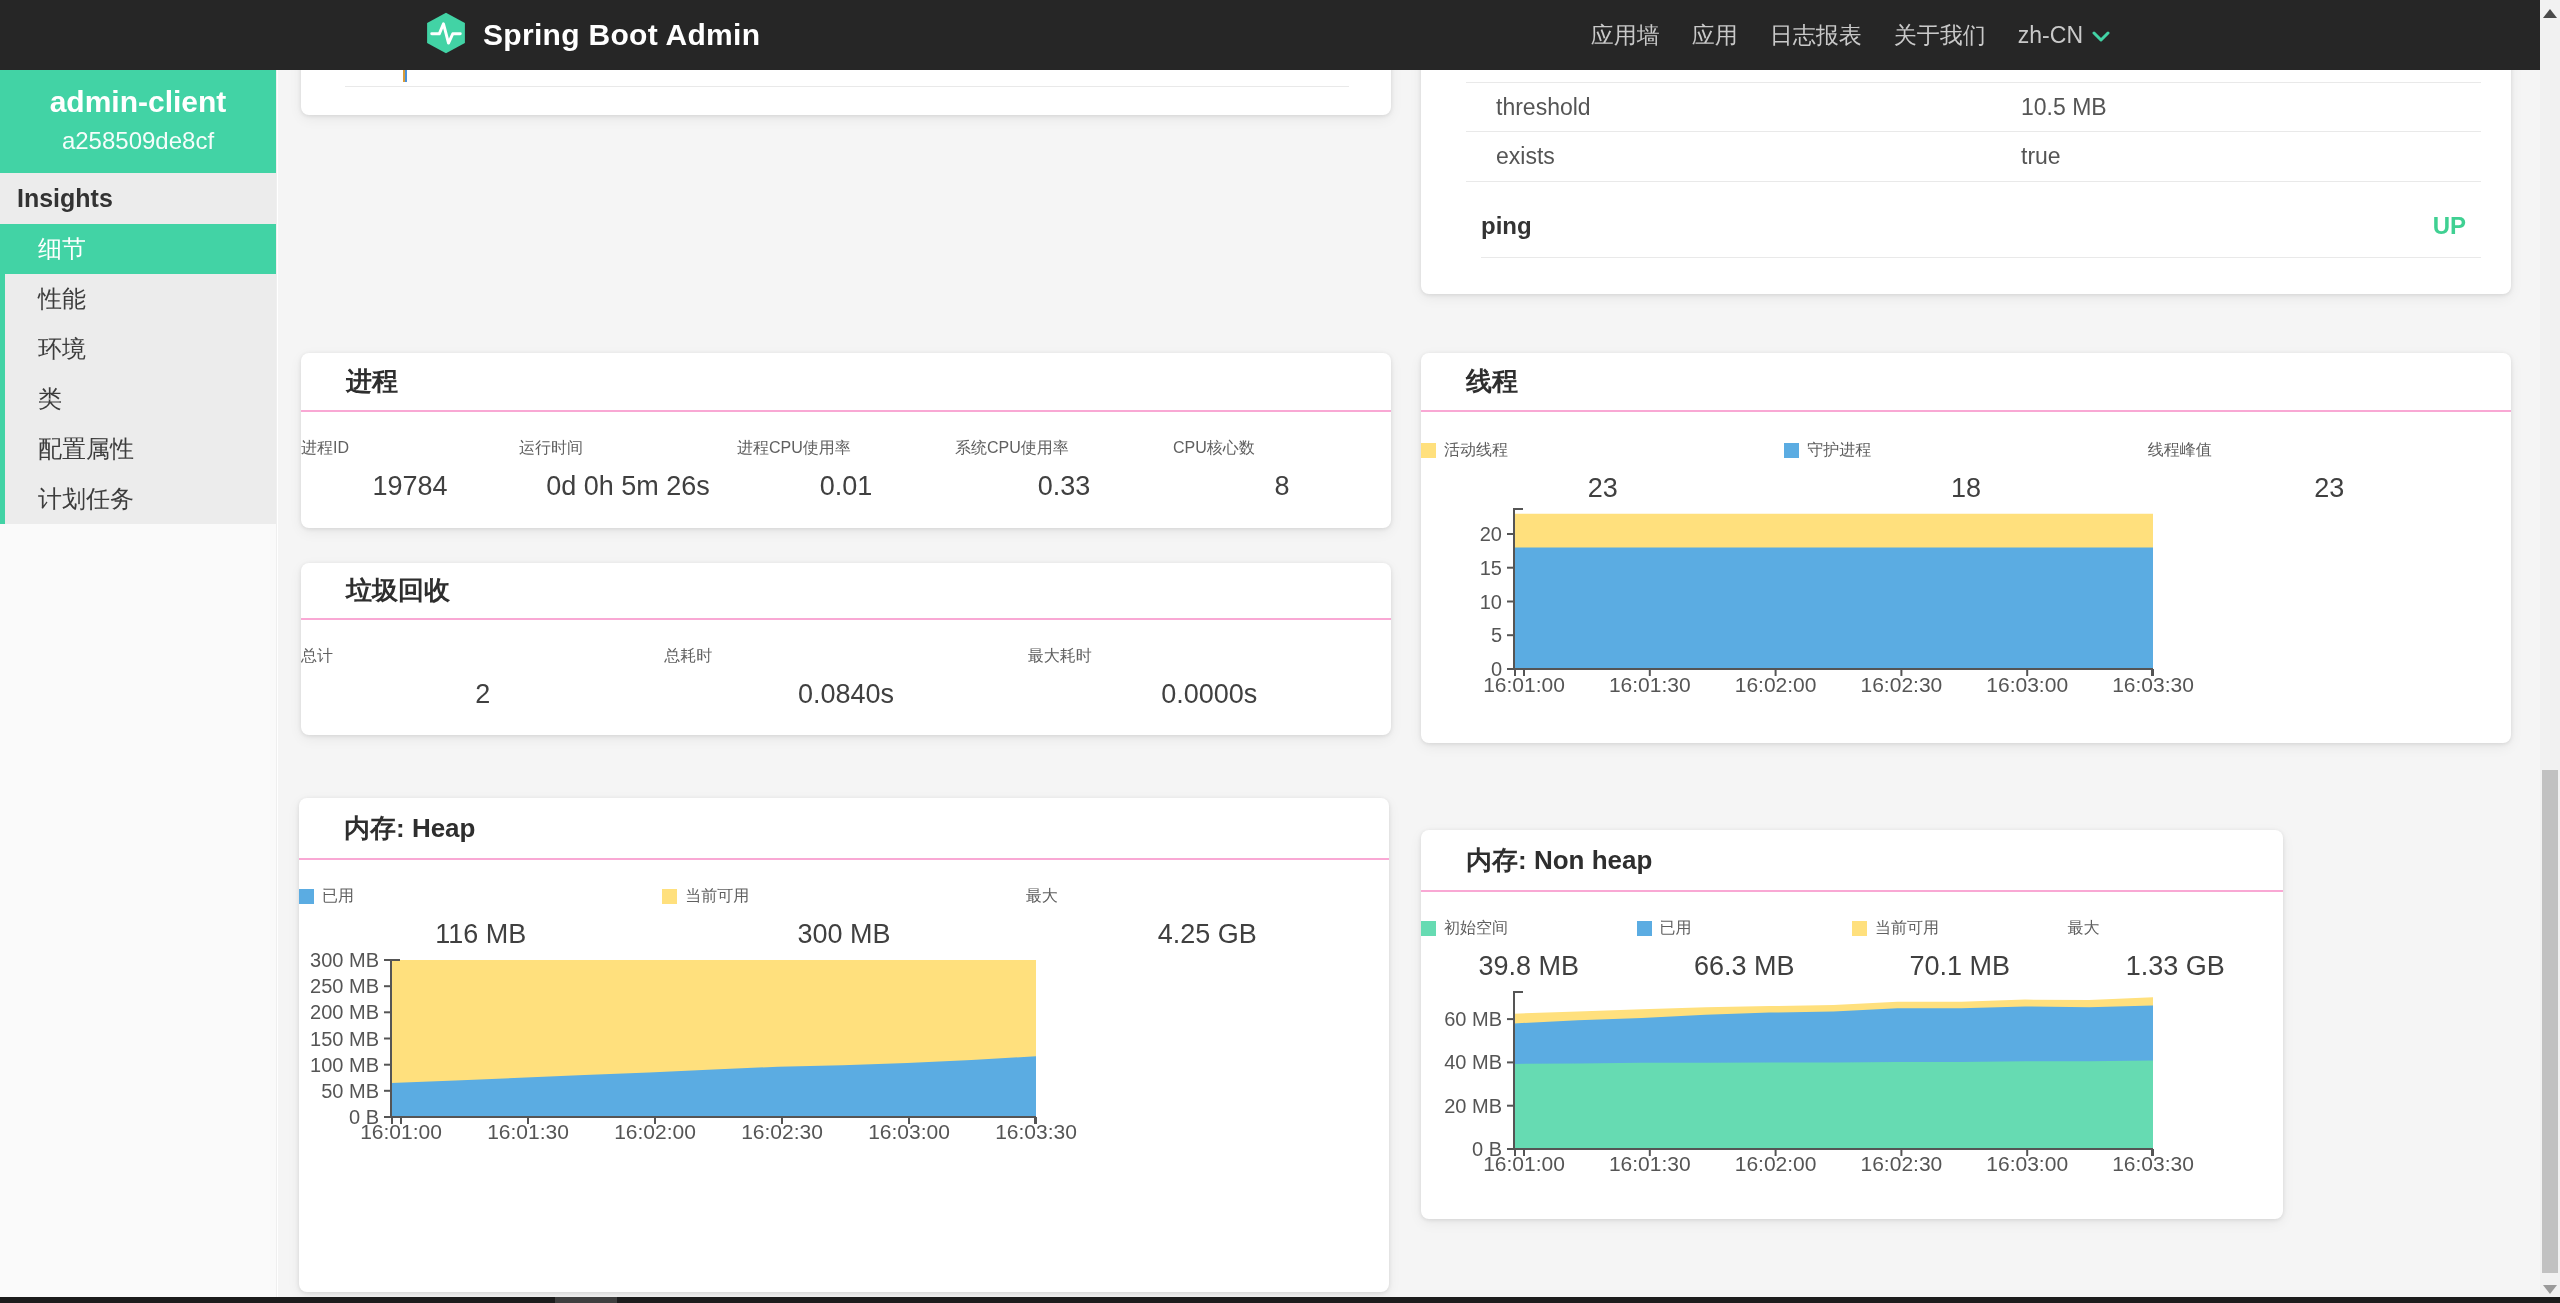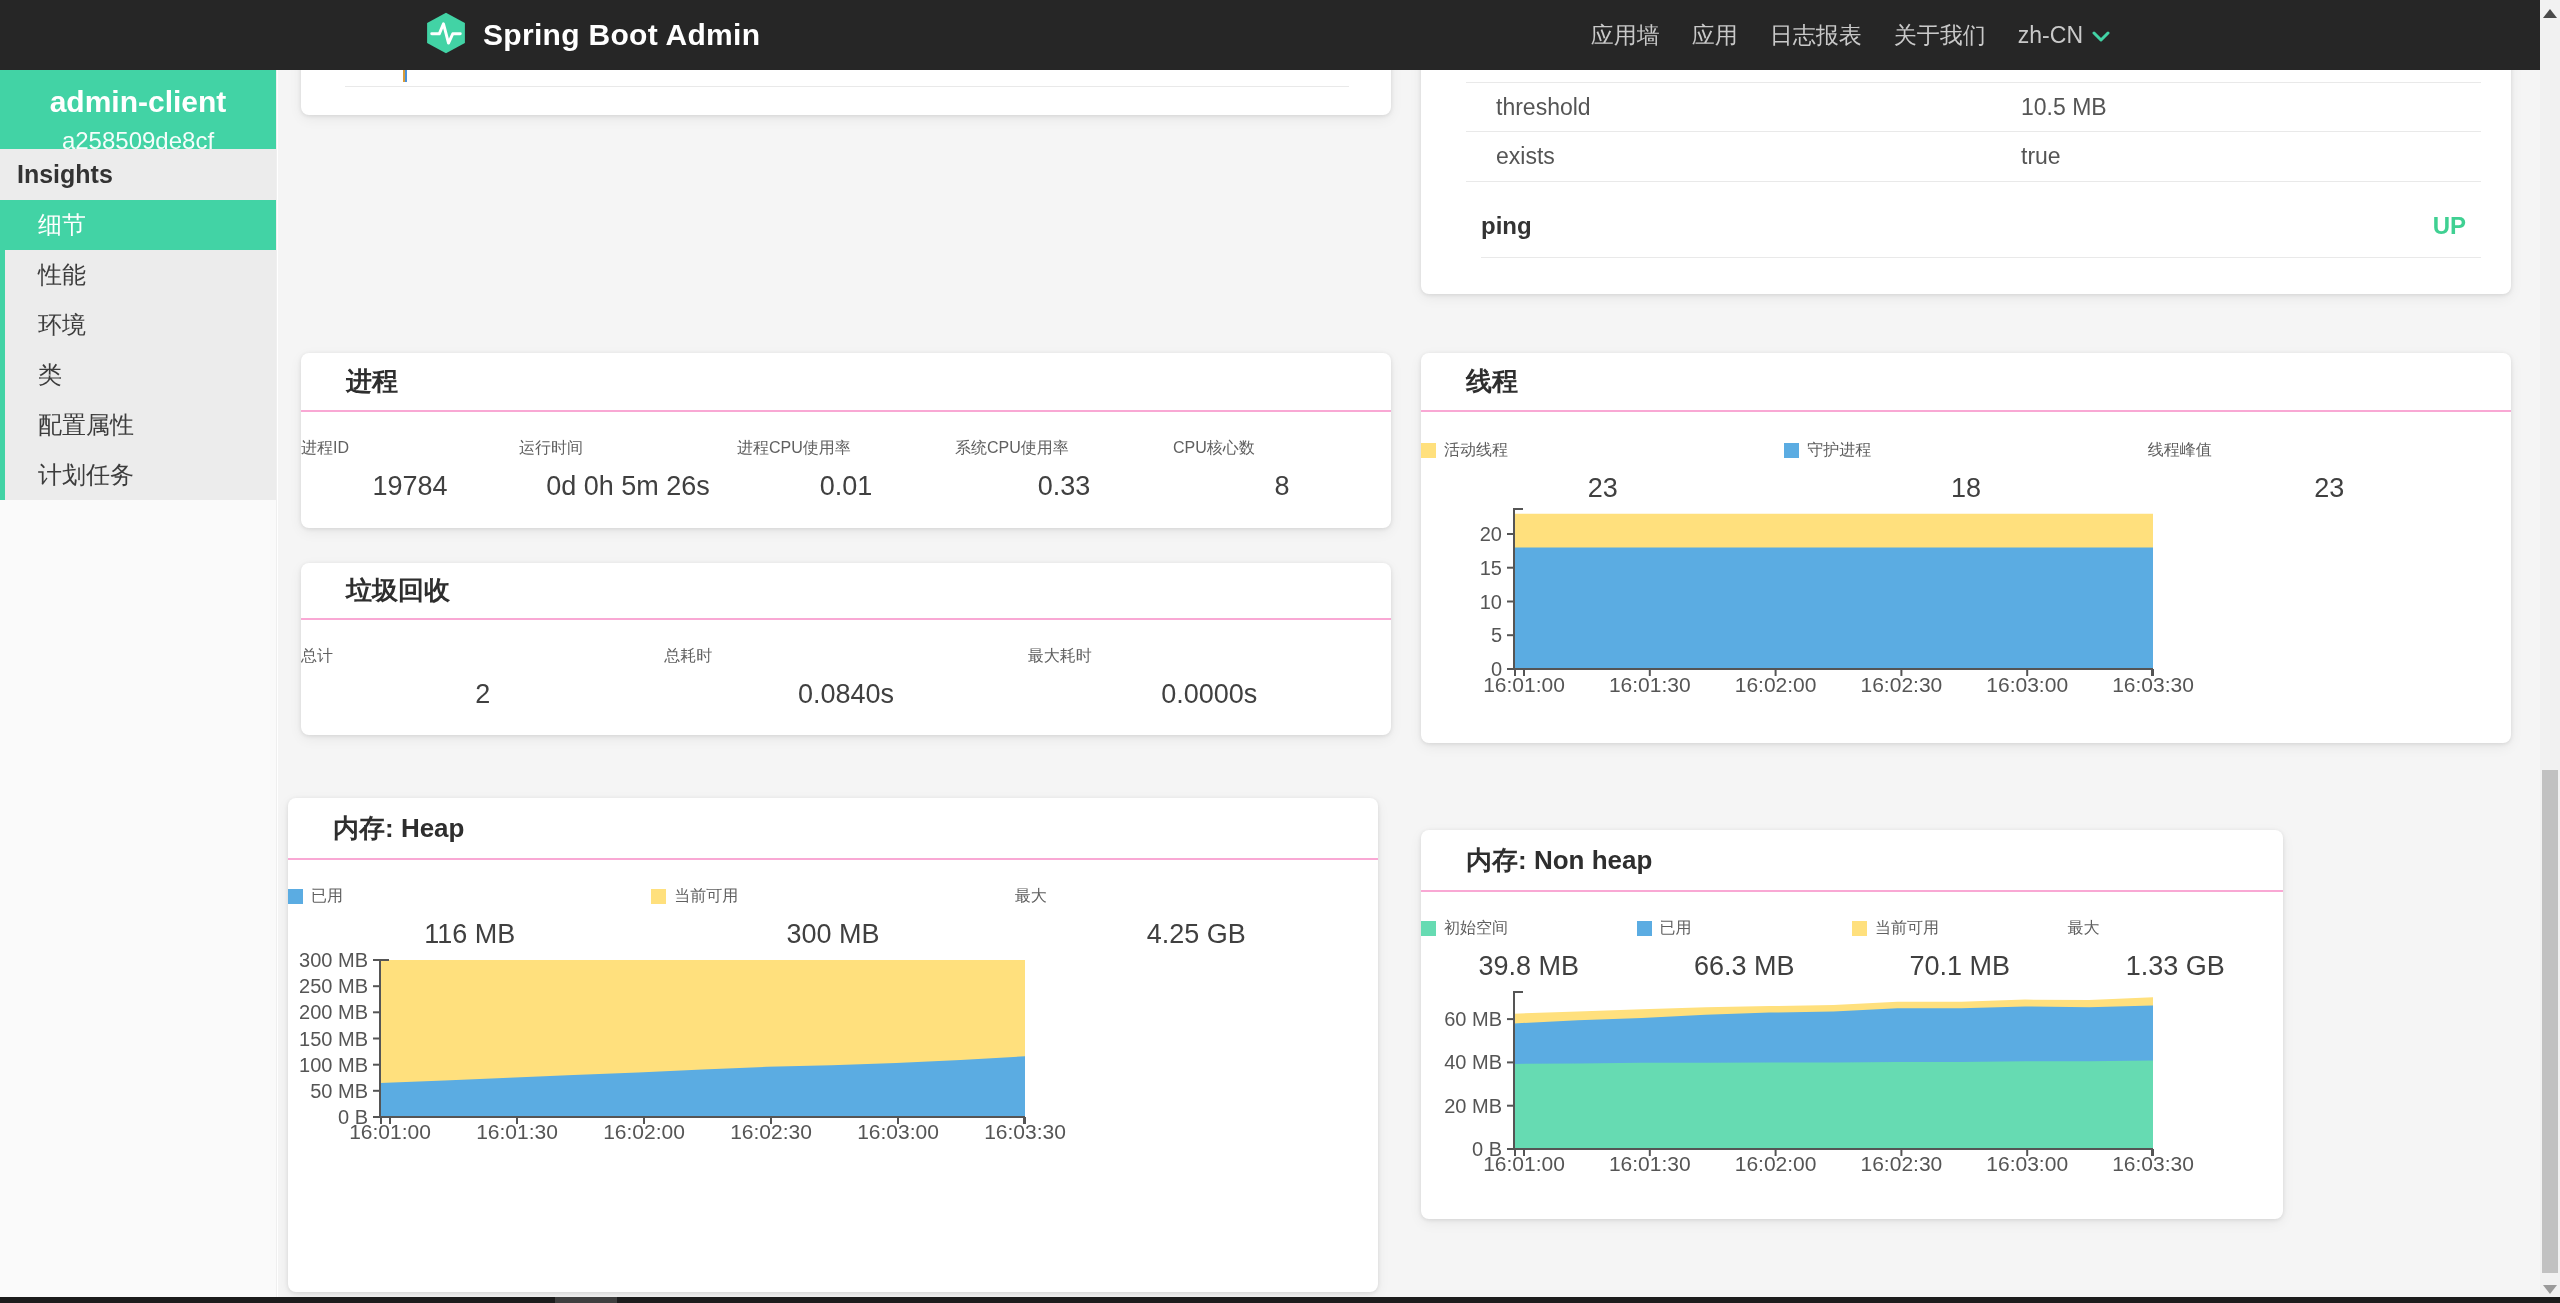--- a/index.html
+++ b/index.html
@@ -11,21 +11,21 @@
     display:flex; align-items:center; padding-left:425px; padding-right:430px; z-index:30; }
   .brand { display:flex; align-items:center; gap:16px; }
   .brand-title { color:#fff; font-size:30px; font-weight:600; letter-spacing:.3px; }
   .nav-links { margin-left:auto; display:flex; align-items:center; gap:32px; }
   .nav-link { color:#c9c9c9; font-size:23px; cursor:pointer; white-space:nowrap; }
   .lang { display:flex; align-items:center; gap:9px; cursor:pointer; }
 
   
   .sidebar { position:absolute; left:0; top:70px; width:277px; height:1233px; background:#fafafa;
     border-right:1px solid #efefef; z-index:20; }
-  .side-head { background:#42d3a5; color:#fff; height:79px; text-align:center; padding-top:15px; }
+  .side-head { background:#42d3a5; color:#fff; height:103px; text-align:center; padding-top:15px; }
   .side-app { font-size:30px; font-weight:bold; }
   .side-id { font-size:24px; margin-top:8px; color:rgba(255,255,255,.95); }
   .side-section { background:#ececec; }
   .side-insights { height:51px; display:flex; align-items:center; padding-left:17px;
     font-size:25px; font-weight:bold; color:#333; }
   .side-sub-item { height:50px; display:flex; align-items:center; padding-left:33px;
     font-size:24px; color:#3c3c3c; background:#ececec; border-left:5px solid #42d3a5; cursor:pointer; }
   .side-sub-item.active { background:#42d3a5; color:#fff; }
   .side-items { margin-top:8px; }
   .side-item { height:50px; display:flex; align-items:center; padding-left:17px;
@@ -251,21 +251,21 @@
       </div>
       <div class="stat">
         <div class="stat-label">
             <span>最大耗时</span>
           </div>
         <div class="stat-value">0.0000s</div>
       </div>
     </div>
   </div>
 
-  <div class="card" style="left:10px; top:728px; width:1090px; height:494px;">
+  <div class="card" style="left:21px; top:728px; width:1090px; height:494px;">
     <div class="card-header" style="height:62px;">内存: Heap</div>
     <div class="stats" style="padding-top:26px;">
       <div class="stat">
         <div class="stat-label">
             <span class="swatch" style="background: rgb(91, 172, 226);"></span>
             <span>已用</span>
           </div>
         <div class="stat-value">116 MB</div>
       </div>
       <div class="stat">

